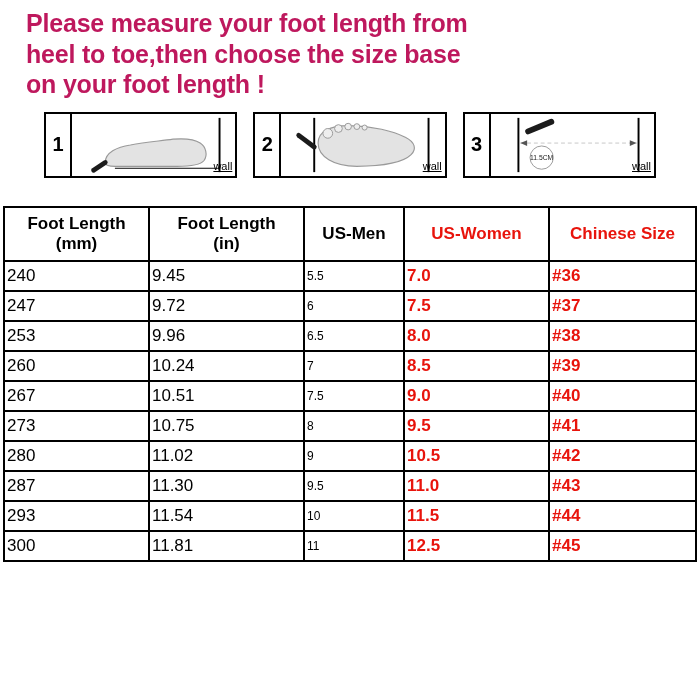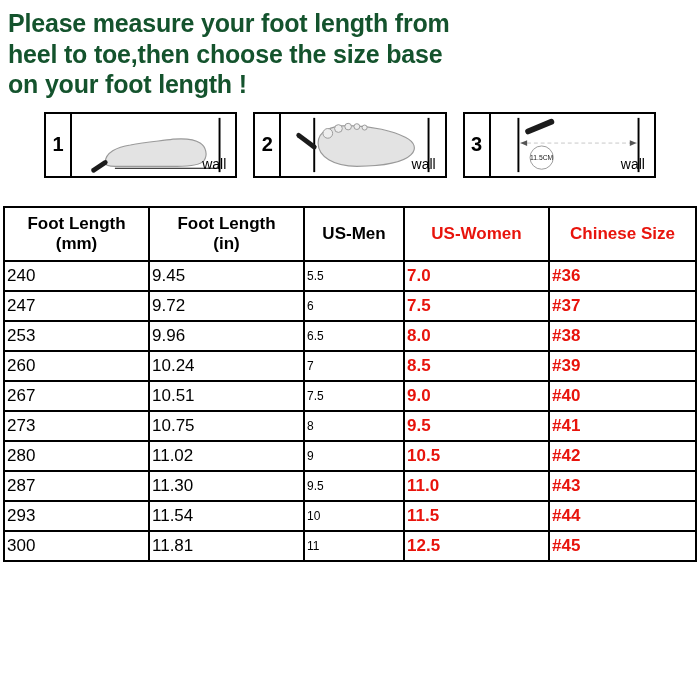--- a/index.html
+++ b/index.html
@@ -15,25 +15,25 @@
   }
   .page {
     position: relative;
     width: 700px;
     height: 700px;
     background: #ffffff;
     box-sizing: border-box;
   }
   
   .heading {
-    padding: 8px 10px 4px 8px;
+    padding: 8px 10px 4px 26px;
     font-size: 25px;
     font-weight: bold;
     line-height: 1.22;
-    color: #14532d;
+    color: #be185d;
     letter-spacing: -0.2px;
   }
   .heading span { display: block; }
   
   .diagram-strip {
     display: flex;
     gap: 16px;
     padding: 4px 44px 6px 44px;
     box-sizing: border-box;
     height: 84px;
@@ -67,25 +67,26 @@
   }
   .diagram-art {
     position: absolute;
     left: 26px;
     top: 0;
     right: 0;
     bottom: 0;
   }
   .wall-label {
     position: absolute;
-    right: 9px;
+    right: 3px;
     bottom: 4px;
-    font-size: 14px;
+    font-size: 11px;
     color: #000;
     font-family: "Liberation Sans", sans-serif;
+    text-decoration: underline;
   }
   
   table {
     border-collapse: collapse;
     width: 692px;
     margin: 18px auto;
     table-layout: fixed;
   }
   table, th, td {
     border: 2px solid #000000;

